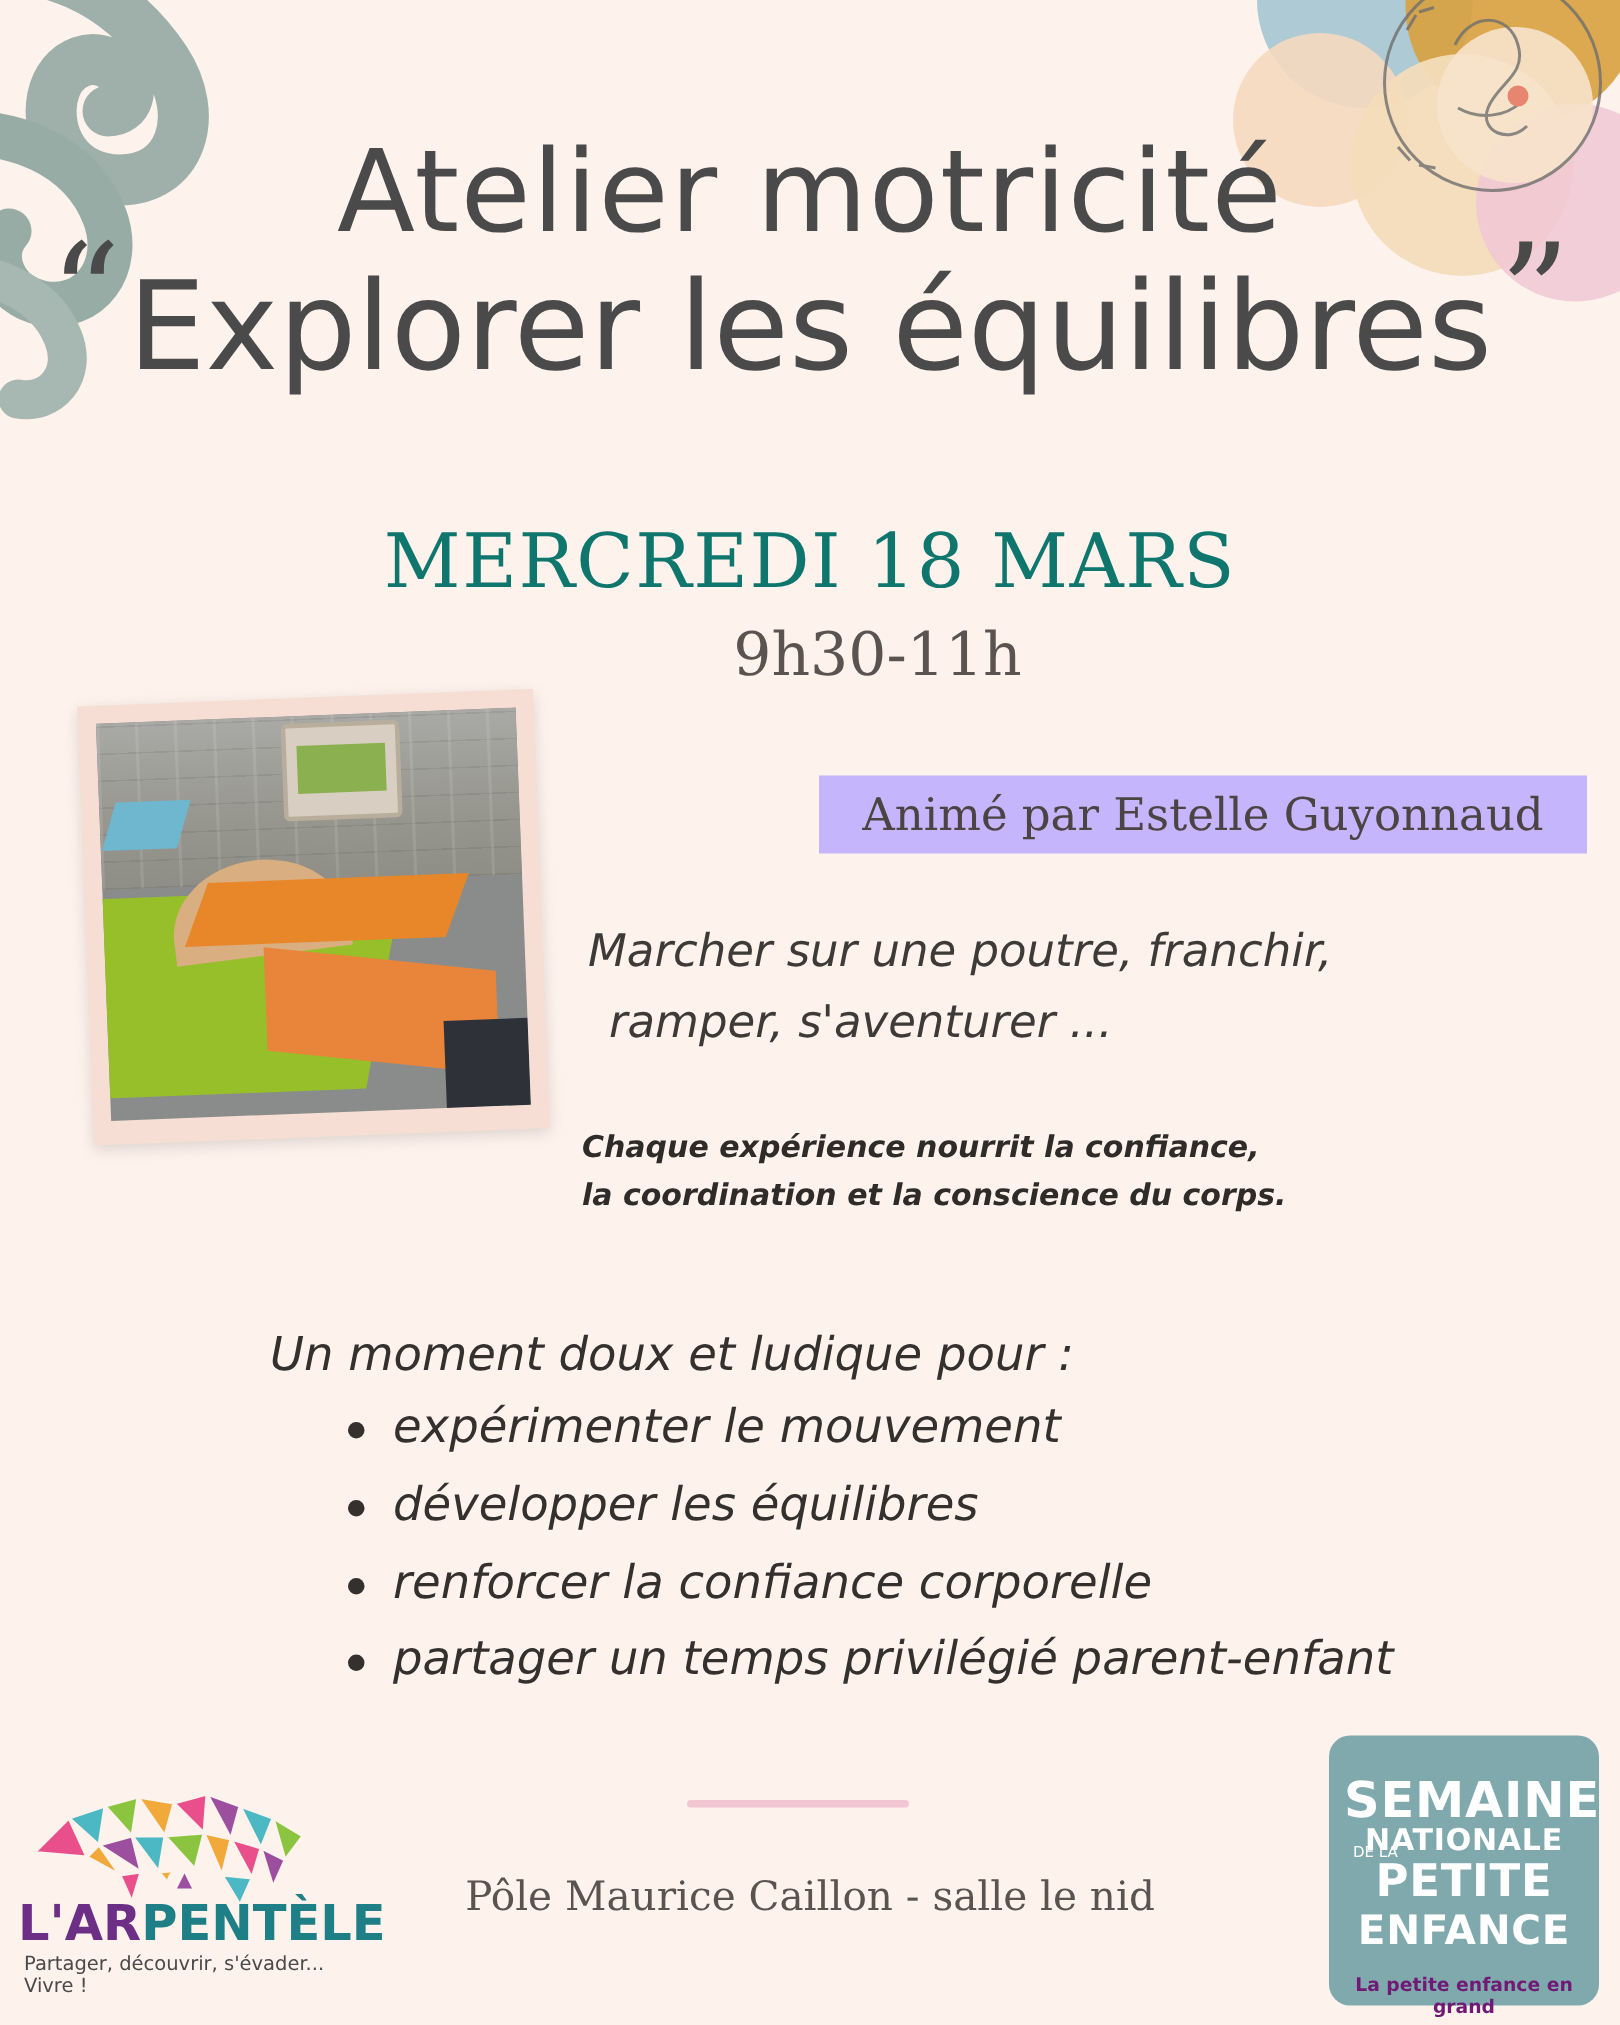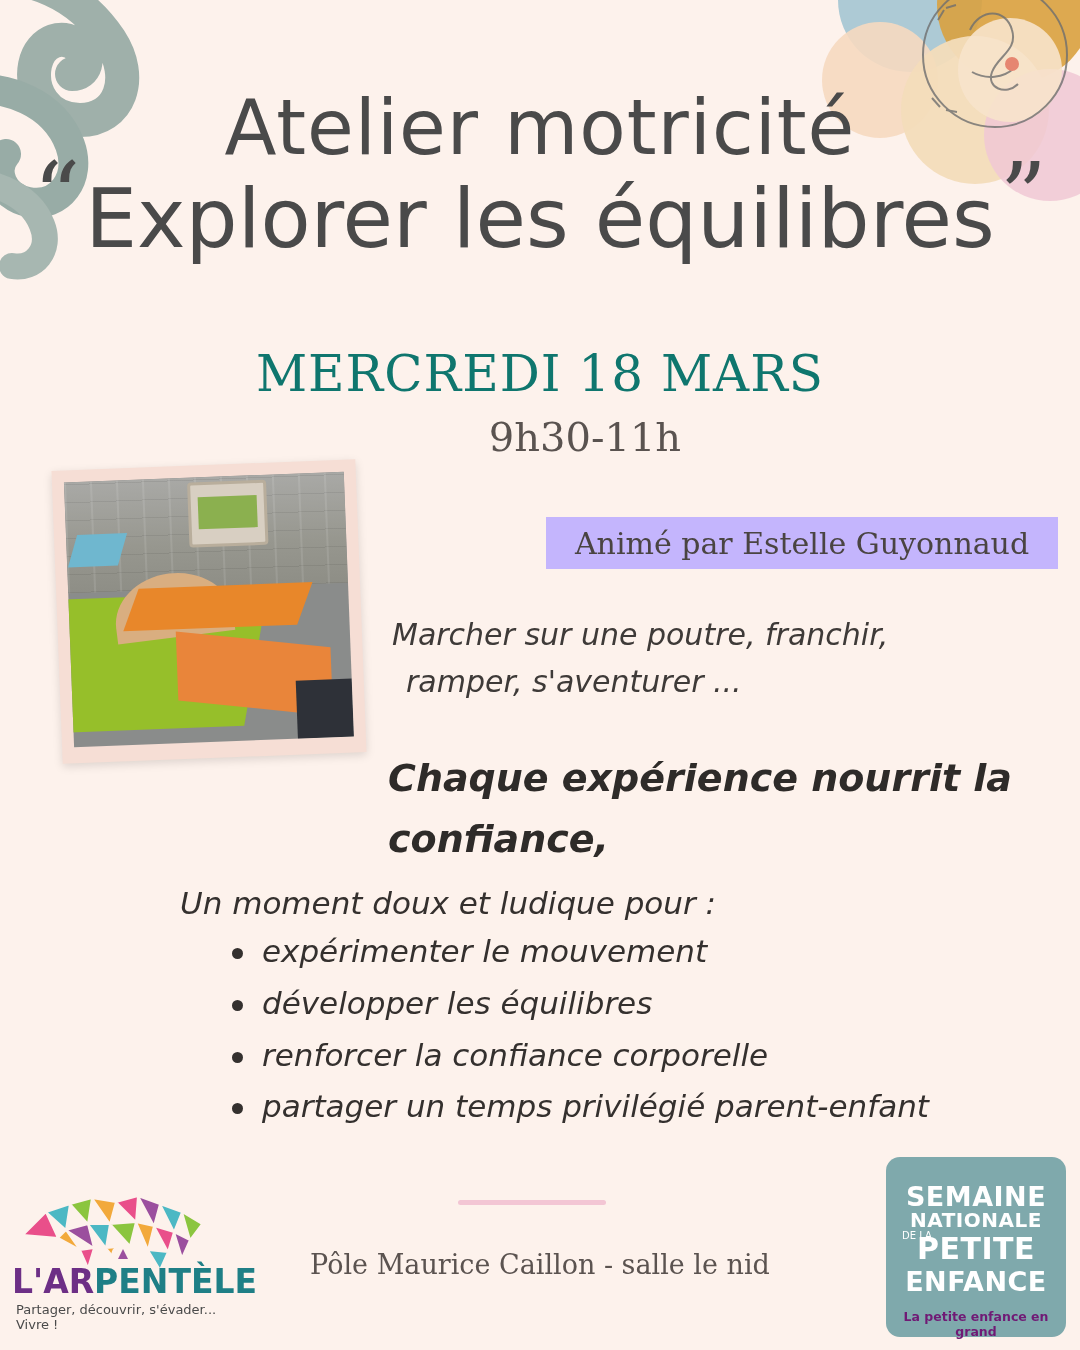--- a/index.html
+++ b/index.html
@@ -205,21 +205,21 @@
   }
   .intro .l2 { padding-left: 14px; }
 
   .highlight {
     position: absolute;
     left: 388px;
     top: 748px;
     width: 660px;
     font-family: "DejaVu Sans", sans-serif;
     font-style: italic;
-    font-size: 38px;
+    font-size: 20px;
     font-weight: 700;
     line-height: 1.6;
     color: #2e2b29;
   }
 
   .moment {
     position: absolute;
     left: 180px;
     top: 885px;
     width: 840px;
@@ -329,21 +329,21 @@
     box-sizing: border-box;
     padding: 26px 10px 10px 10px;
     text-align: center;
   }
   .snpe-l1, .snpe-l2, .snpe-l3 {
     font-family: "DejaVu Sans", sans-serif;
     font-weight: 700;
     letter-spacing: 0.5px;
     line-height: 1.0;
   }
-  .snpe-l1 { font-size: 27px; }
+  .snpe-l1 { font-size: 33px; }
   .snpe-l2 { font-size: 20px; margin-top: 0; }
   .snpe-l3 { font-size: 27px; margin-top: 4px; }
   .snpe-pet {
     display: inline-block;
     font-size: 30px;
   }
   .snpe-sub {
     margin-top: 14px;
     font-family: "DejaVu Sans", sans-serif;
     font-size: 12.5px;
@@ -416,20 +416,21 @@
 
   <div class="animator">Animé par Estelle Guyonnaud</div>
 
   <div class="intro">
     <div>Marcher sur une poutre, franchir,</div>
     <div class="l2">ramper, s'aventurer ...</div>
   </div>
 
   <div class="highlight">
     <div>Chaque expérience nourrit la confiance,</div>
+    <div>la coordination et la conscience du corps.</div>
   </div>
 
   <div class="moment">Un moment doux et ludique pour :</div>
   <ul class="bullets">
     <li>expérimenter le mouvement</li>
     <li>développer les équilibres</li>
     <li>renforcer la confiance corporelle</li>
     <li>partager un temps privilégié parent-enfant</li>
   </ul>
 

